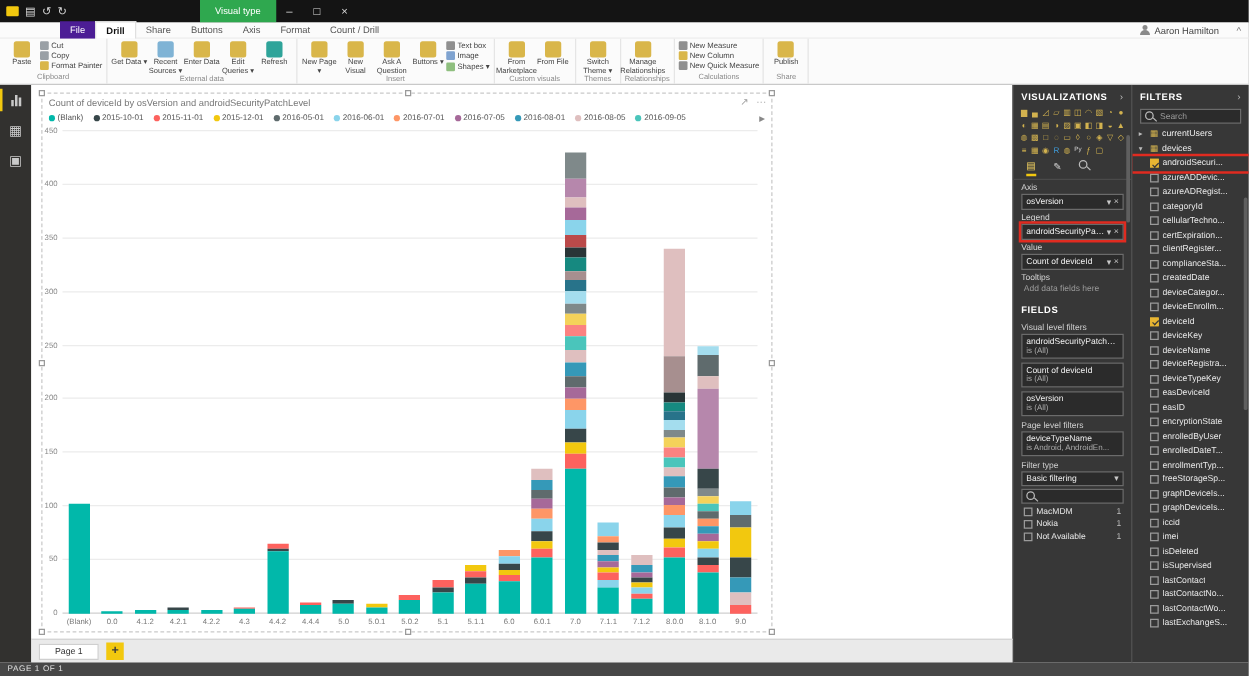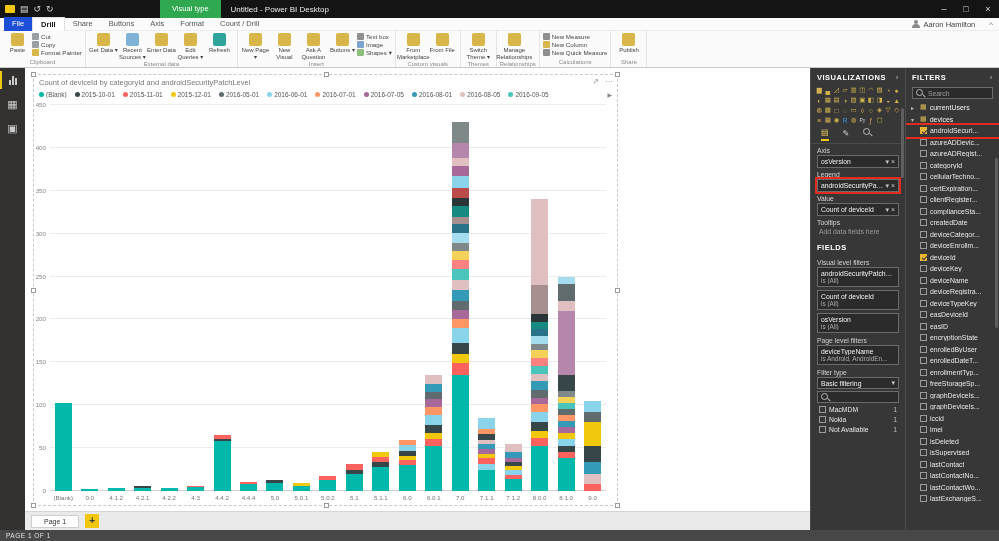--- a/index.html
+++ b/index.html
@@ -17,21 +17,21 @@
   .tb-title { font-size:8px; color:#e8e8e8; margin-left:10px; flex:1; }
   .tb-controls { display:flex; }
   .tb-controls span { width:22px; text-align:center; font-size:9px; line-height:18px; color:#ddd; }
 
   
   #tabs-row { position:absolute; left:0; top:18px; width:999px; height:13px; background:#fbfbfb;
               display:flex; align-items:center; border-bottom:1px solid #ececec; }
   #ribbon-tabs { display:flex; padding-left:4px; flex:1; }
   .rtab { font-size:7.5px; color:#555; padding:0 8px; line-height:13px; }
   .rtab.active { background:#fff; color:#111; font-weight:bold; border:1px solid #e0e0e0; border-bottom:none; }
-  .rtab.file { background:#1d4ed8; color:#fff; }
+  .rtab.file { background:#4c1d95; color:#fff;margin-left:44px; }
   .user-chip { display:flex; align-items:center; gap:3px; padding-right:8px; }
   .person { position:relative; width:9px; height:9px; }
   .person::before { content:""; position:absolute; left:2.5px; top:0; width:4px; height:4px; border-radius:50%; background:#8a8a8a; }
   .person::after { content:""; position:absolute; left:0.5px; top:4.5px; width:8px; height:4px; border-radius:4px 4px 0 0; background:#8a8a8a; }
   .user-name { font-size:7.5px; color:#444; }
   .collapse-ribbon { font-size:8px; color:#777; padding:0 6px; }
 
   
   #ribbon { position:absolute; left:0; top:31px; width:999px; height:37px; background:#fbfbfb;
             border-bottom:1px solid #c9c9c9; display:flex; }
@@ -144,21 +144,20 @@
 <div class="app">
 
   <div id="titlebar">
     <div class="tb-left">
       <span class="tb-logo"></span>
       <span class="tb-ic">▤</span>
       <span class="tb-ic">↺</span>
       <span class="tb-ic">↻</span>
     </div>
     <div class="tb-context">Visual type</div>
-    <div class="tb-title">Untitled - Power BI Desktop</div>
     <div class="tb-controls">
       <span>–</span>
       <span>□</span>
       <span>×</span>
     </div>
   </div>
 
   <div id="tabs-row">
     <div id="ribbon-tabs">
         <span class="rtab file">File</span>
@@ -338,21 +337,21 @@
         <span>▣</span>
       </div>
   </div>
 
   <div id="canvas">
     <div id="visual-frame">
       <div class="vh-icons">
         <span>↗</span>
         <span>···</span>
       </div>
-      <div id="chart-title">Count of deviceId by categoryId and androidSecurityPatchLevel</div>
+      <div id="chart-title">Count of deviceId by osVersion and androidSecurityPatchLevel</div>
       <div id="legend">
           <span class="lg-item">
             <span class="lg-dot" style="background: rgb(1, 184, 170);"></span>
             <span class="lg-label">(Blank)</span>
           </span>
           <span class="lg-item">
             <span class="lg-dot" style="background: rgb(55, 70, 73);"></span>
             <span class="lg-label">2015-10-01</span>
           </span>
           <span class="lg-item">

